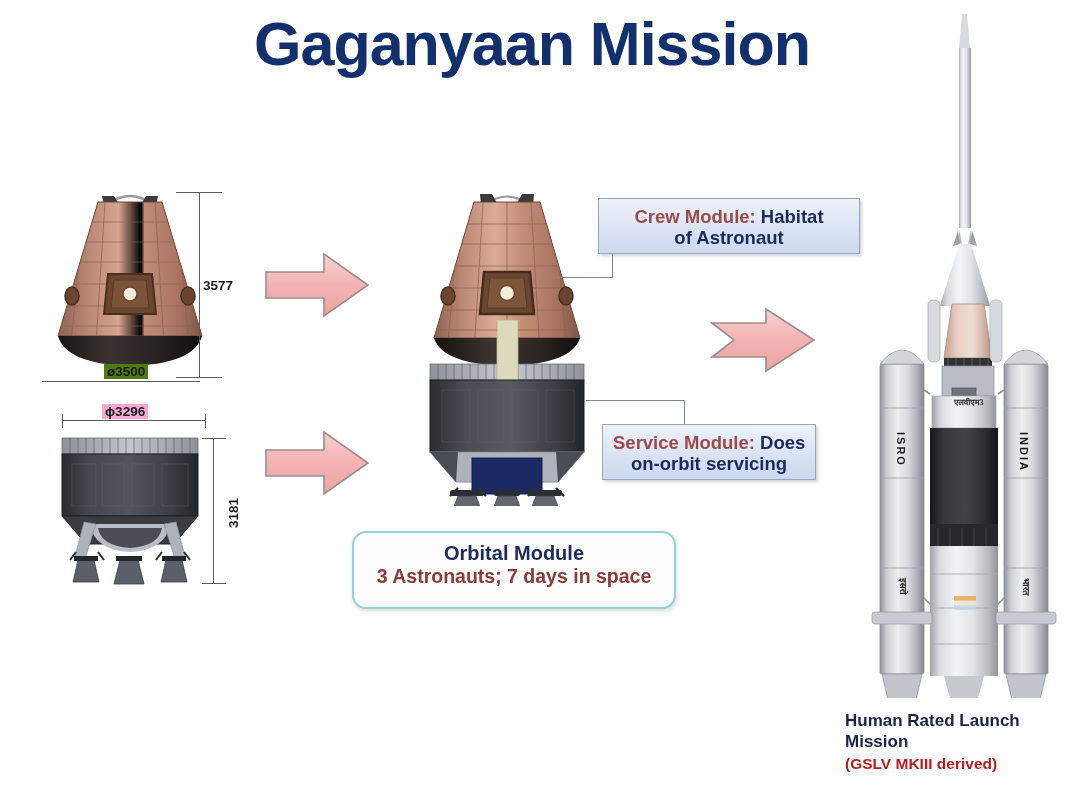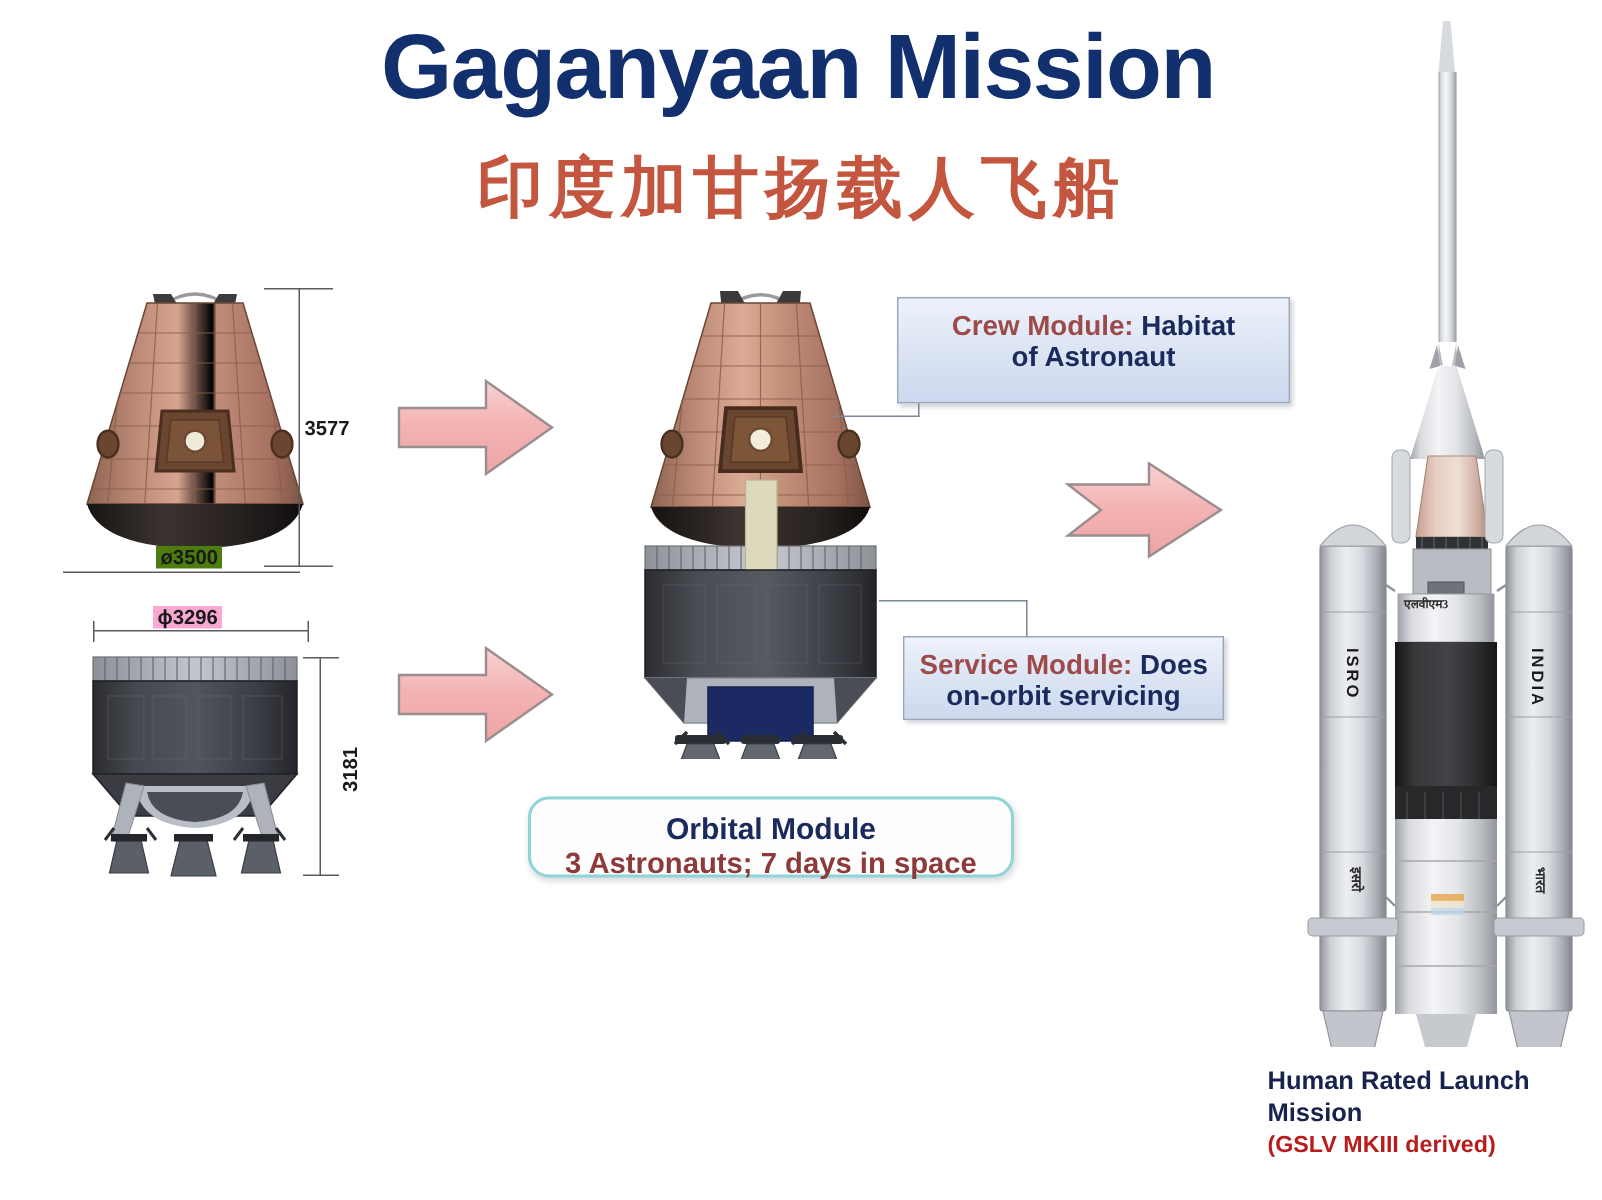--- a/index.html
+++ b/index.html
@@ -36,25 +36,25 @@
     border:1px solid #9aa7bb;
     background:linear-gradient(180deg,#eef2fb 0%,#dde5f4 48%,#ccd8ee 100%);
     box-shadow:2px 2px 3px rgba(120,130,150,.35);
     text-align:center;
     padding:7px 10px 8px;
     line-height:1.16;
   }
   .callout .l1,.callout .l2{display:block;white-space:nowrap;}
   .cm-red{color:#9c4a4a;font-weight:bold;}
   .cm-navy{color:#1b2a5c;font-weight:bold;}
-  #crew-callout{left:598px;top:198px;width:262px;height:71px;font-size:18.5px;}
+  #crew-callout{left:598px;top:198px;width:262px;height:56px;font-size:18.5px;}
   #service-callout{left:602px;top:424px;width:214px;height:56px;font-size:18.5px;}
 
   #orbital-callout{
-    position:absolute;left:352px;top:531px;width:324px;height:54px;
+    position:absolute;left:352px;top:531px;width:324px;height:78px;
     box-sizing:border-box;
     border:2px solid #8fd4d8;border-radius:14px;
     background:#fdfdfd;
     box-shadow:1px 2px 4px rgba(120,130,150,.30);
     text-align:center;padding:8px 8px 0;line-height:1.2;
   }
   #orbital-callout .l1{font-size:20px;font-weight:bold;color:#1b2a5c;display:block;}
   #orbital-callout .l2{font-size:19.5px;font-weight:bold;color:#8c3a3a;display:block;}
 
   
@@ -86,30 +86,29 @@
     writing-mode:vertical-rl;
     font-family:"Liberation Sans","DejaVu Sans",sans-serif;
   }
   .hinditxt{
     position:absolute;font-size:9px;font-weight:bold;color:#262626;
     writing-mode:vertical-rl;
     font-family:"DejaVu Sans",sans-serif;
   }
   .corehindi{
     position:absolute;font-size:8px;font-weight:bold;color:#2b2b2b;
-    font-family:Liberation Serif, serif;white-space:nowrap;
+    font-family:Liberation Serif, serif;white-space:nowrap;margin-left:18px;
   }
 </style>
 </head>
 <body>
 
 <div id="stage">
 
   <div class="title">Gaganyaan Mission</div>
-  <div class="subtitle">印度加甘扬载人飞船</div>
 
   <svg style="position:absolute;left:40px;top:186px;" width="180" height="190" viewBox="0 0 180 190">
     <defs>
       <linearGradient id="capG" x1="0" y1="0" x2="1" y2="0">
         <stop offset="0%" stop-color="#8d6452"></stop>
         <stop offset="18%" stop-color="#b58270"></stop>
         <stop offset="42%" stop-color="#d7a58f"></stop>
         <stop offset="58%" stop-color="#c59madd"></stop>
         <stop offset="60%" stop-color="#c08d78"></stop>
         <stop offset="85%" stop-color="#a77161"></stop>

